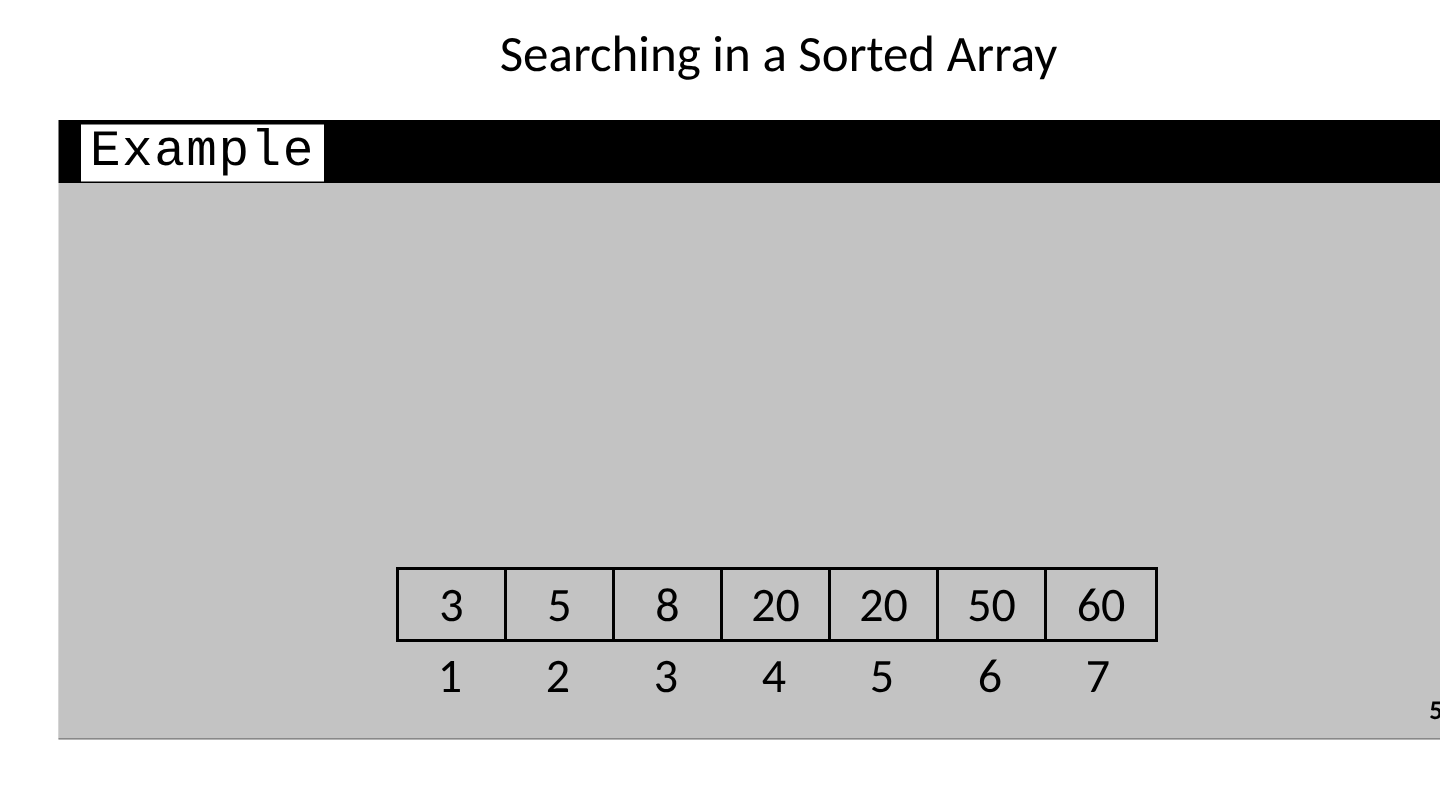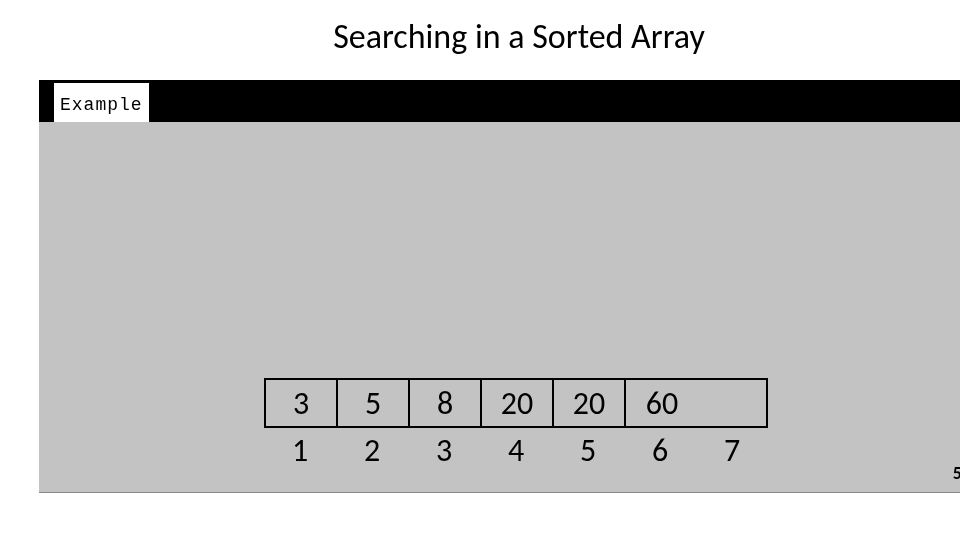--- a/index.html
+++ b/index.html
@@ -29,22 +29,22 @@
     height: 42px;
     background: #000;
   }
   .example-label {
     position: absolute;
     left: 15px;
     top: 3px;
     background: #fff;
     color: #000;
     font-family: Consolas, "Courier New", monospace;
-    font-size: 18px;
-    padding: 12px 6px;
+    font-size: 34px;
+    padding: 0 6px;
     letter-spacing: 1px;
   }
 
   .content-box {
     position: absolute;
     top: 122px;
     left: 0;
     width: 960px;
     height: 371px;
     background: #c3c3c3;
@@ -108,20 +108,21 @@
   </div>
 
   <div class="content-box">
     <div class="array-wrap">
       <div class="array-row">
         <div class="cell">3</div>
         <div class="cell">5</div>
         <div class="cell">8</div>
         <div class="cell">20</div>
         <div class="cell">20</div>
+        <div class="cell">50</div>
         <div class="cell">60</div>
       </div>
       <div class="index-row">
         <div class="idx">1</div>
         <div class="idx">2</div>
         <div class="idx">3</div>
         <div class="idx">4</div>
         <div class="idx">5</div>
         <div class="idx">6</div>
         <div class="idx">7</div>

